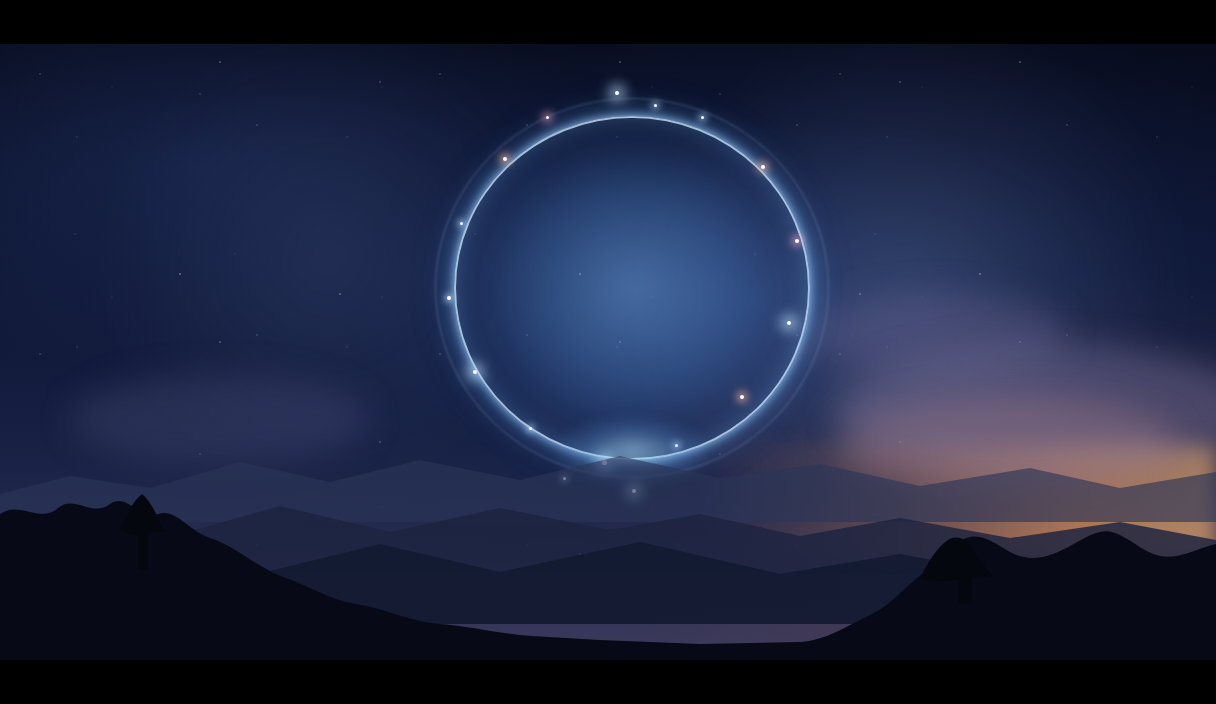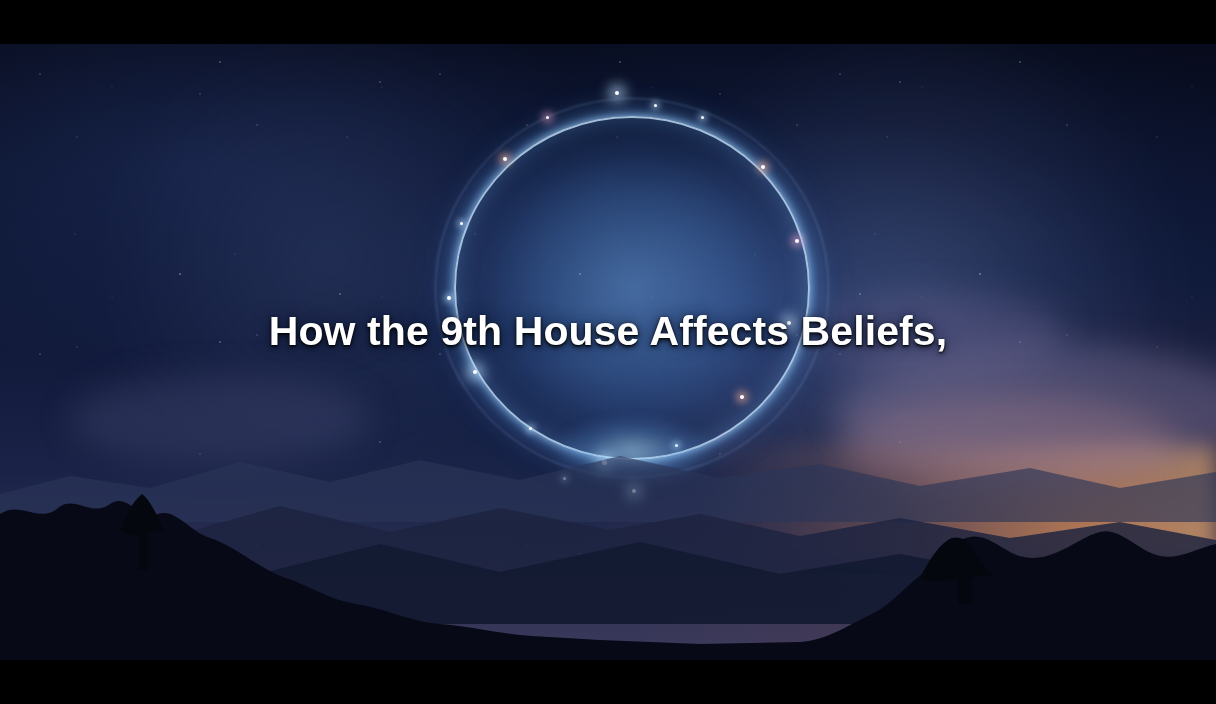--- a/index.html
+++ b/index.html
@@ -318,21 +318,20 @@
                  C936,90 950,70 966,64 C982,58 996,70 1010,78 C1028,88 1046,84 1062,76
                  C1080,68 1096,54 1112,58 C1128,62 1142,78 1160,82 C1178,86 1198,74 1216,70
                  L1216,186 L0,186 Z" fill="#070a16"></path>
         <path d="M920,104 C928,88 938,72 948,66 C958,60 968,66 974,76 C980,86 986,96 994,102
                  C986,104 978,100 972,104 L972,130 L958,130 L958,106 C946,106 932,110 920,104 Z" fill="#05070f"></path>
         <path d="M120,56 C126,40 134,26 142,20 C150,26 158,42 164,58 C158,58 152,56 148,60 L148,96 L138,96 L138,62 C132,60 126,60 120,56 Z" fill="#05070f"></path>
       </svg>
     </div>
 
     <div class="title">
-      <div class="title-line">How the 9th House Affects Beliefs,</div>
     </div>
 
   </div>
 
   <div class="bar top"></div>
   <div class="bar bottom"></div>
 
 </div>
 
 </body></html>

